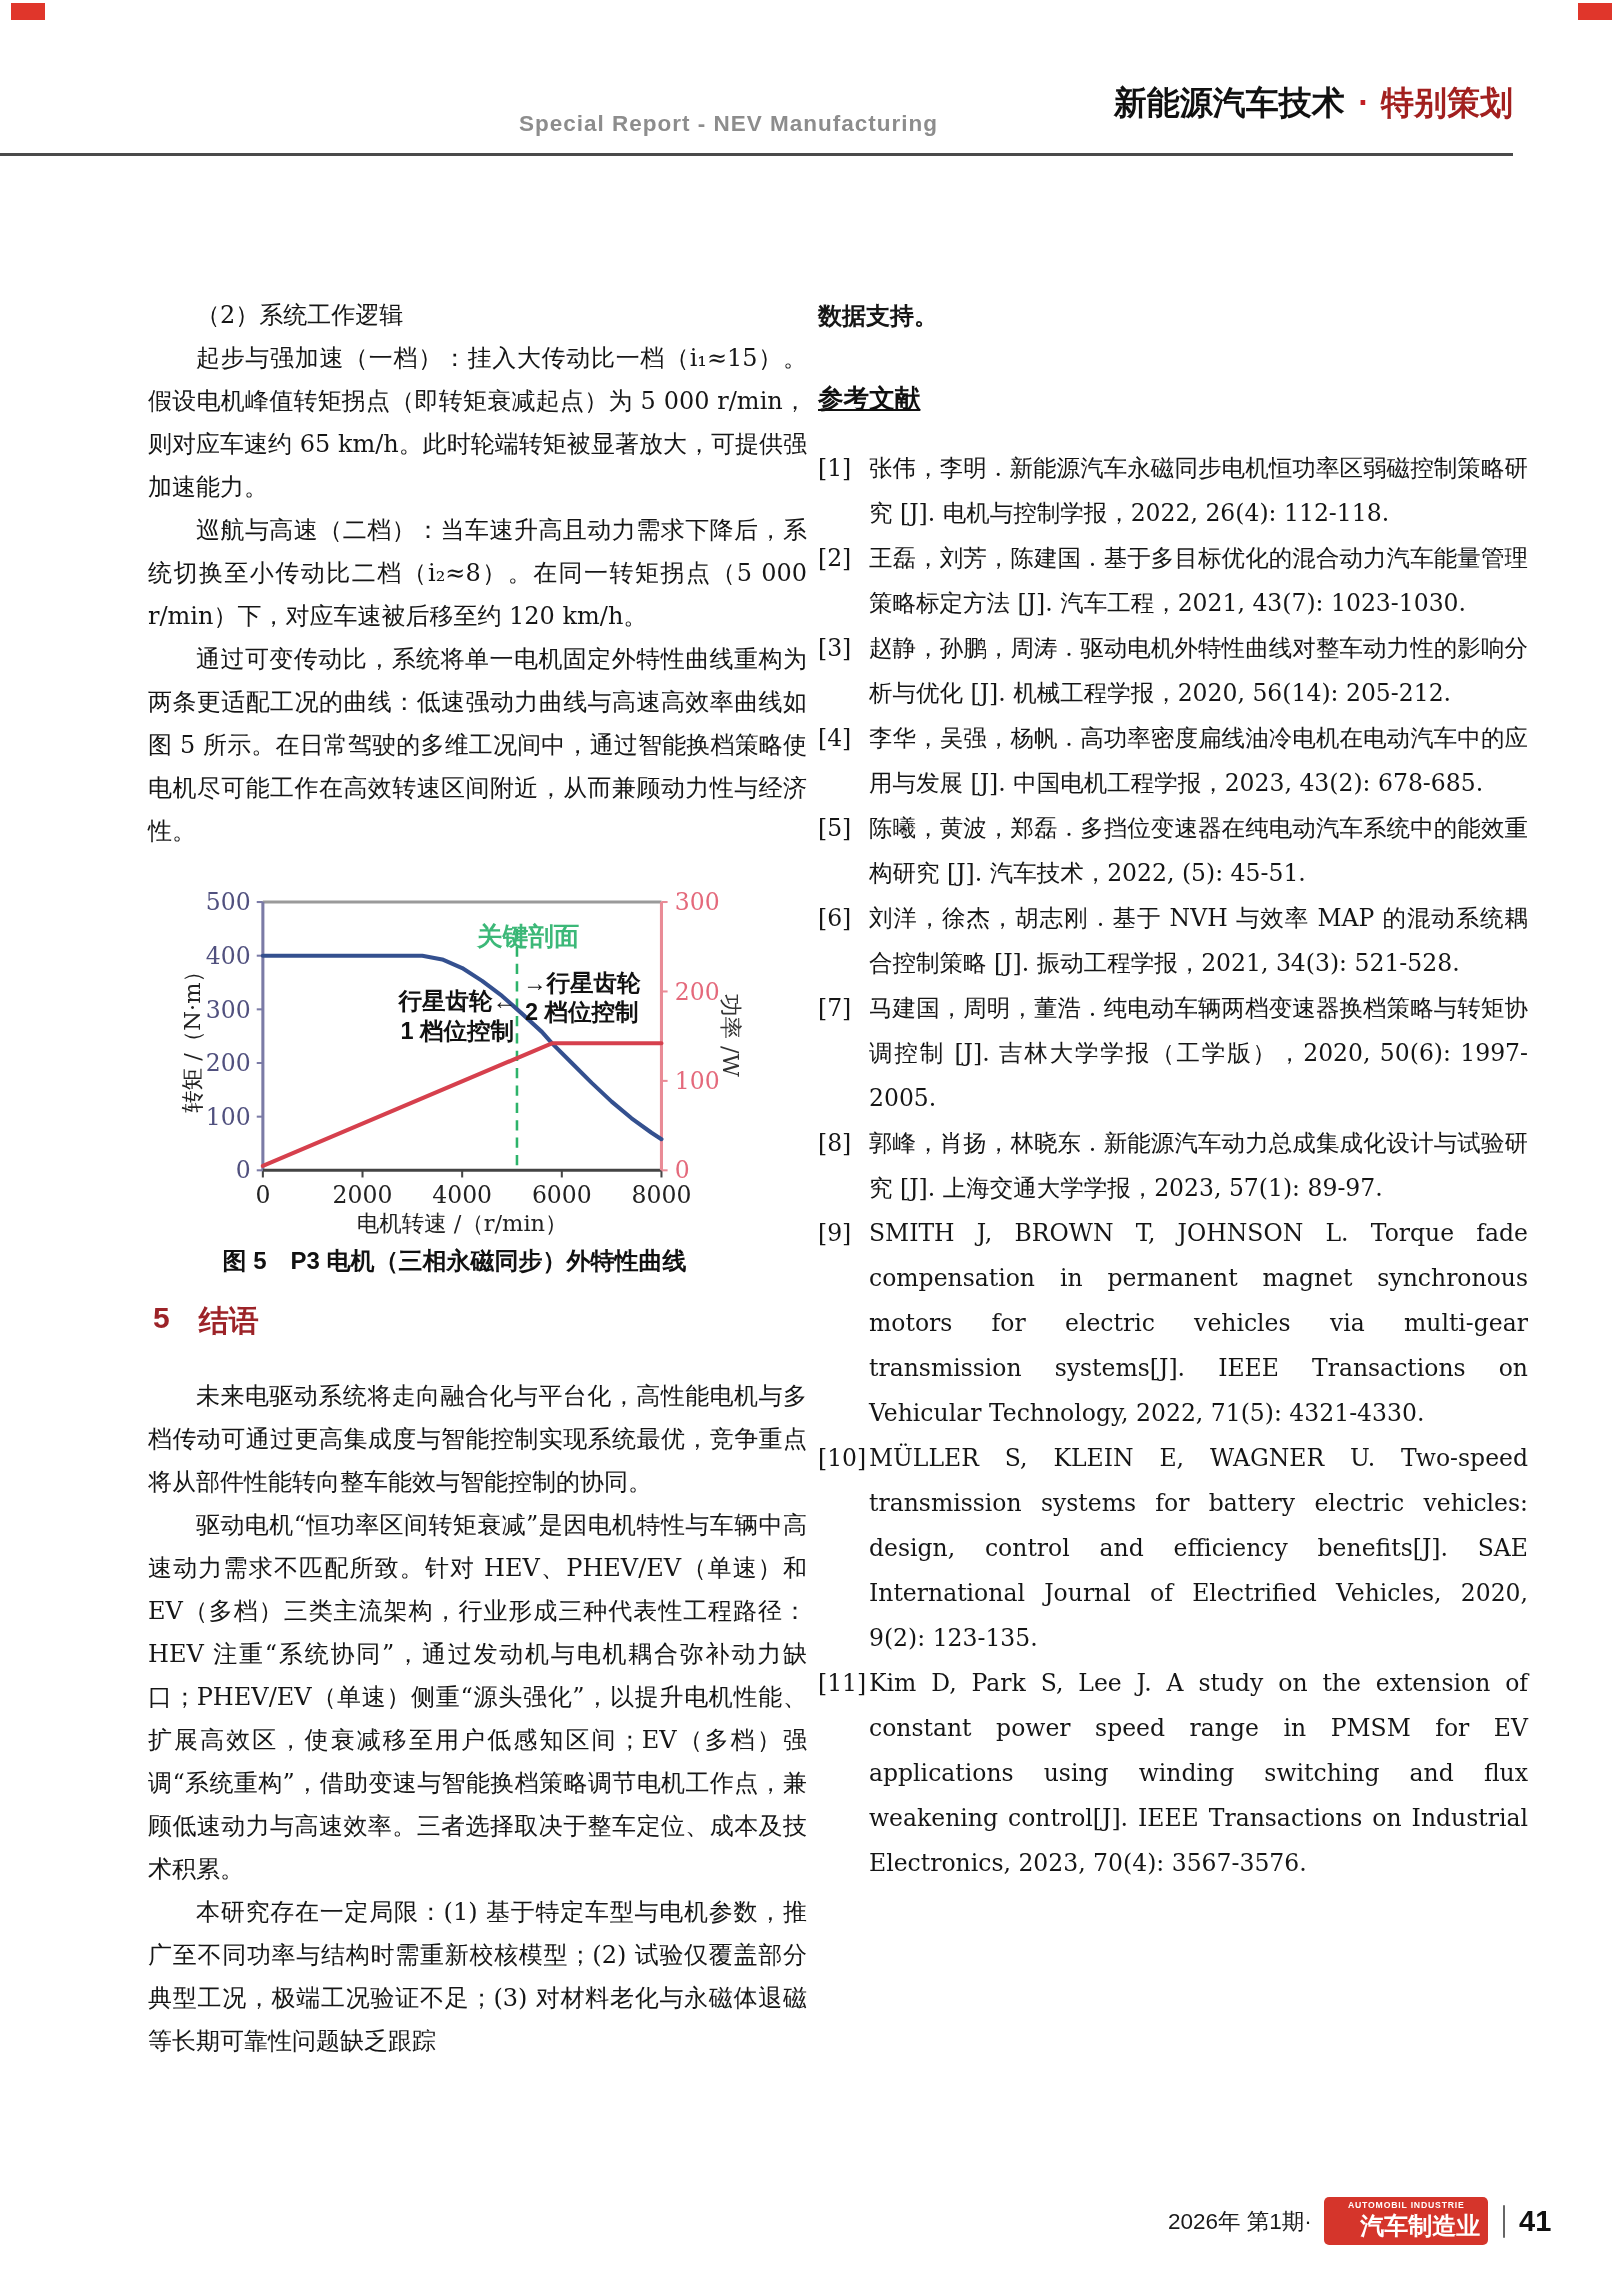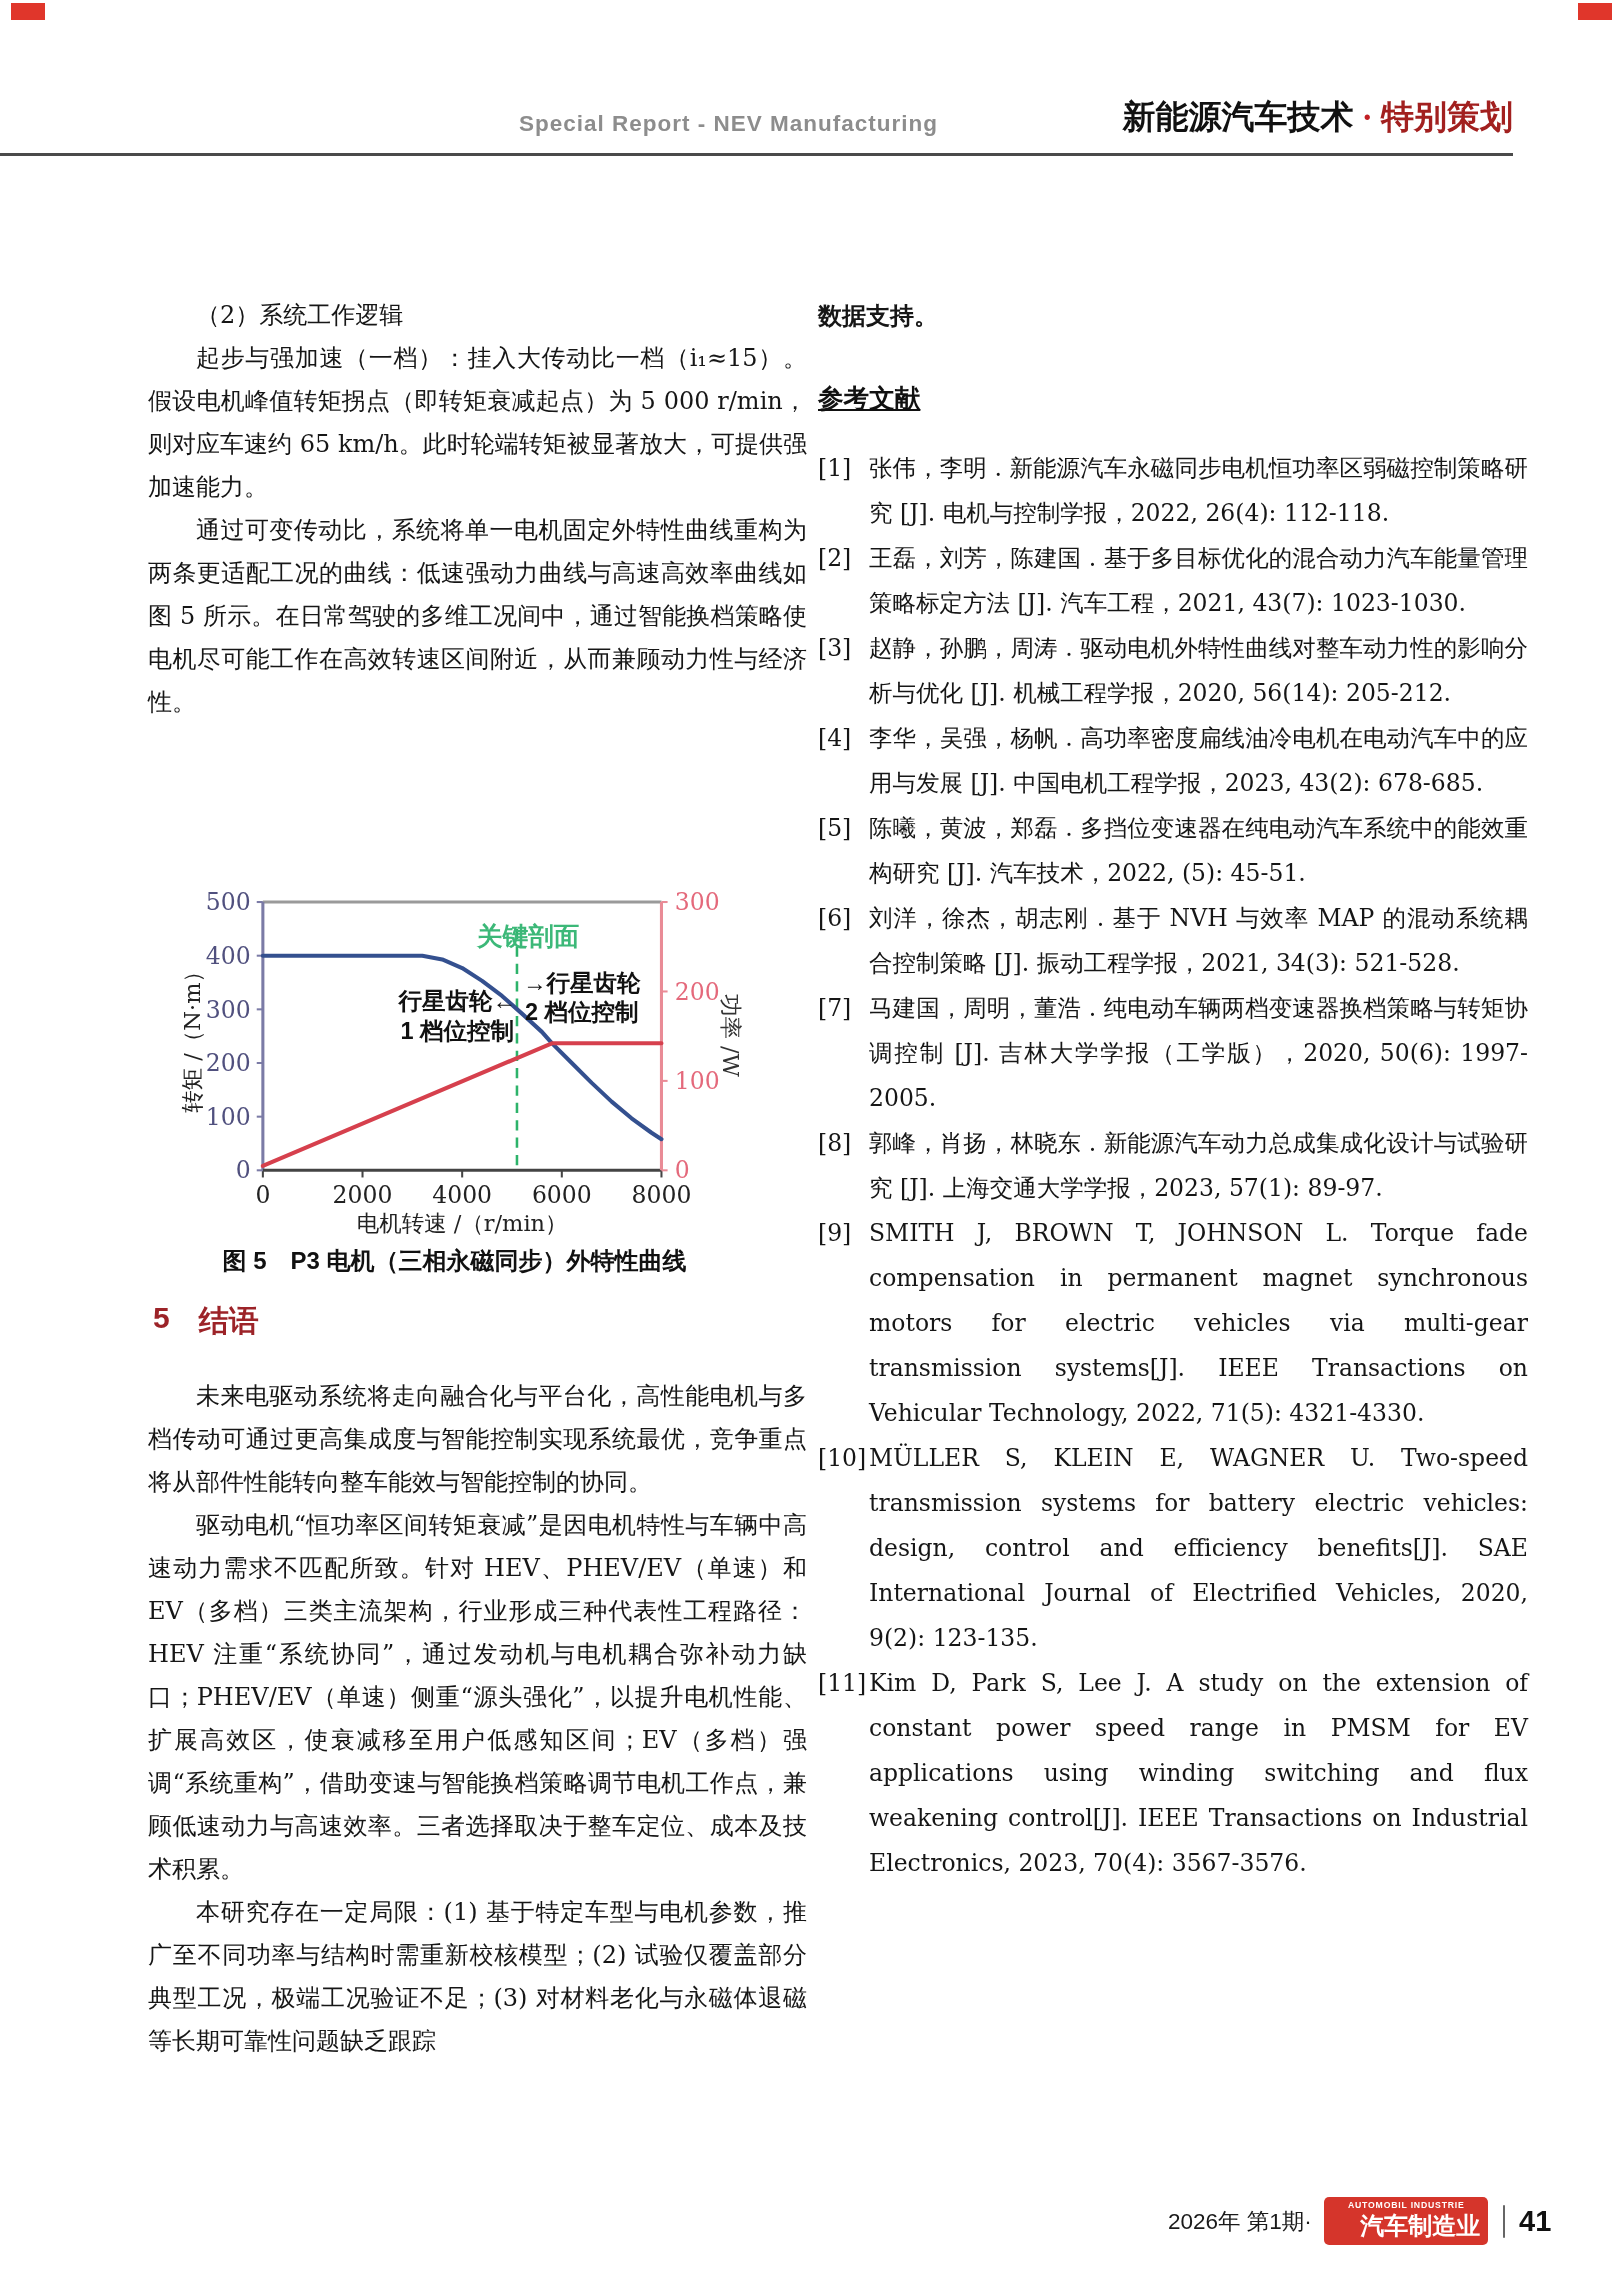--- a/index.html
+++ b/index.html
@@ -7,22 +7,22 @@
         font-family:"DejaVu Serif",serif;color:#161616;}
 
   
   .corner-mark{position:absolute;top:3.1px;width:34px;height:17.4px;background:#e0362b;}
   .corner-mark.left{left:11.2px;}
   .corner-mark.right{right:11.2px;}
 
   
   .hdr-en{position:absolute;left:519px;top:111px;font:700 22.5px "Liberation Sans",sans-serif;
           color:#8d8d8d;letter-spacing:1px;}
-  .hdr-cn{position:absolute;right:110px;top:95px;display:flex;align-items:center;gap:8.2px;
-          font-family:Liberation Serif, serif;font-weight:700;font-size:33px;color:#111;}
+  .hdr-cn{position:absolute;right:110px;top:81px;display:flex;align-items:center;gap:8.2px;
+          font-family:Liberation Mono, monospace;font-weight:700;font-size:33px;color:#111;}
   .hdr-cn .dot{color:#c21f24;font-size:33px;line-height:1;}
   .hdr-cn .red{color:#a2201f;}
   .hdr-rule{position:absolute;left:0;top:153px;width:1513px;height:2.6px;background:#4a4a4a;}
 
   
   .left-paras{position:absolute;left:148px;top:294px;width:659px;}
   .para{margin:0;text-indent:2em;font-size:24px;line-height:43px;text-align:justify;}
 
   
   .figure{position:absolute;left:153px;top:884px;width:603px;}
@@ -71,20 +71,21 @@
   <span class="hdr-cn">
     <span>新能源汽车技术</span>
     <span class="dot">·</span>
     <span class="red">特别策划</span>
   </span>
   <div class="hdr-rule"></div>
 
   <div class="left-paras" id="left-paras">
       <p class="para">（2）系统工作逻辑</p>
       <p class="para">起步与强加速（一档）：挂入大传动比一档（i₁≈15）。假设电机峰值转矩拐点（即转矩衰减起点）为 5 000 r/min，则对应车速约 65 km/h。此时轮端转矩被显著放大，可提供强加速能力。</p>
+      <p class="para">巡航与高速（二档）：当车速升高且动力需求下降后，系统切换至小传动比二档（i₂≈8）。在同一转矩拐点（5 000 r/min）下，对应车速被后移至约 120 km/h。</p>
       <p class="para">通过可变传动比，系统将单一电机固定外特性曲线重构为两条更适配工况的曲线：低速强动力曲线与高速高效率曲线如图 5 所示。在日常驾驶的多维工况间中，通过智能换档策略使电机尽可能工作在高效转速区间附近，从而兼顾动力性与经济性。</p>
     </div>
 
   <figure class="figure" style="margin:0">
     <svg id="chart-svg" width="603" height="358" viewBox="0 0 1180 700">
 
       <line x1="215" y1="35" x2="995" y2="35" stroke="#9a9a9a" stroke-width="6"></line>
       <line x1="215" y1="35" x2="215" y2="560" stroke="#7b7ba6" stroke-width="6"></line>
       <line x1="215" y1="560" x2="995" y2="560" stroke="#444444" stroke-width="6"></line>
       <line x1="995" y1="35" x2="995" y2="560" stroke="#e98b96" stroke-width="6"></line>

